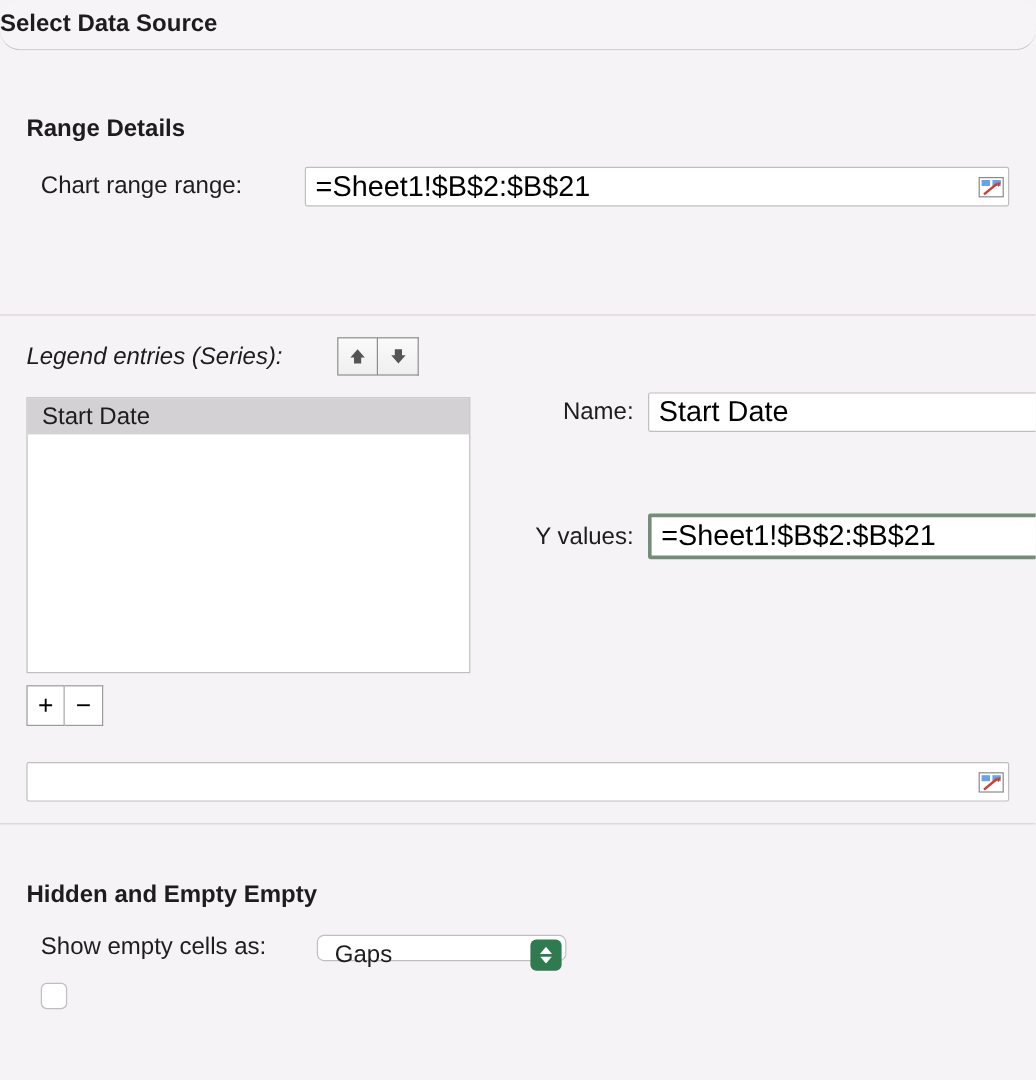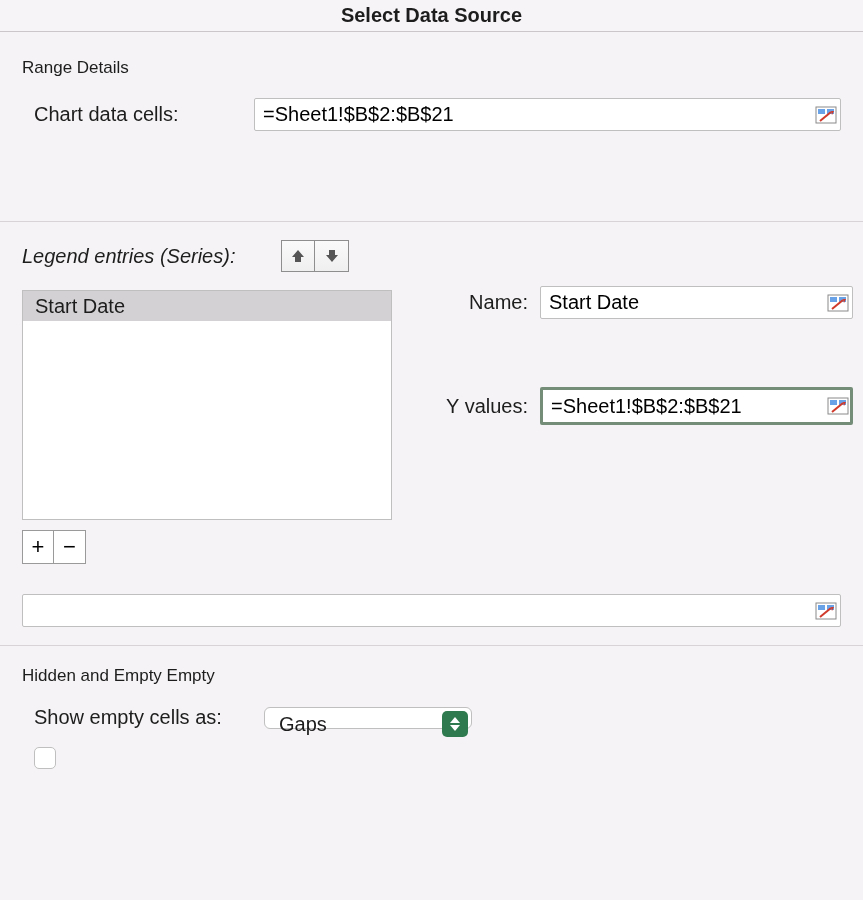--- a/index.html
+++ b/index.html
@@ -12,46 +12,47 @@
     background: #f5f3f5;
   }
   .dialog {
     width: 863px; height: 900px;
     background: #f5f3f5;
     position: relative;
   }
 
   
   .title-bar {
-    height: 32px;
+    height: 42px;
     border-bottom: 1px solid #cac6ca;
     display: flex;
     align-items: center;
-    justify-content: center;
     background: #f7f4f7;
+    border-radius: 17px;
   }
   .title-bar .title {
     font-weight: 700;
     font-size: 20px;
   }
 
   .section-divider {
     border: none;
     border-top: 1px solid #d7d3d7;
     margin: 0;
   }
 
   
   .range-section {
     padding: 26px 22px 90px 22px;
   }
   .section-heading {
-    font-weight: 400;
-    font-size: 17px;
+    font-weight: 700;
+    font-size: 20px;
     margin-bottom: 20px;
+    margin-top: 28px;
   }
   .row {
     display: flex;
     align-items: center;
   }
   .row .label {
     width: 232px;
     padding-left: 12px;
     font-size: 20px;
   }
@@ -59,21 +60,21 @@
     flex: 1;
     position: relative;
     display: flex;
     align-items: center;
   }
   .range-input {
     flex: 1;
     height: 33px;
     border: 1px solid #bfbfbf;
     background: #fff;
-    font-size: 20px;
+    font-size: 24px;
     padding: 0 34px 0 8px;
     border-radius: 2px;
   }
   .range-input.selected {
     border: 3px solid #748d78;
     height: 38px;
   }
   .ref-picker {
     position: absolute;
     right: 4px; top: 50%; transform: translateY(-50%);
@@ -258,21 +259,21 @@
 
 <div class="dialog">
 
   <div class="title-bar">
     <div class="title">Select Data Source</div>
   </div>
 
   <div class="range-section">
     <div class="section-heading">Range Details</div>
     <div class="row">
-      <div class="label">Chart data cells:</div>
+      <div class="label">Chart range range:</div>
       <div class="input-wrap">
         <input class="range-input" value="=Sheet1!$B$2:$B$21" style="">
         <span class="ref-picker">
           <svg viewBox="0 0 22 18" width="22" height="18">
             <rect x="1" y="1" width="20" height="16" fill="#fff" stroke="#8a8a8a"></rect>
             <rect x="3" y="3" width="7" height="5" fill="#6aa2e8"></rect>
             <rect x="12" y="3" width="7" height="5" fill="#6aa2e8"></rect>
             <path d="M5,15 L16,6" stroke="#d03a2b" stroke-width="2"></path>
             <polygon points="16,5 19,5 17,9" fill="#d03a2b"></polygon>
           </svg>

